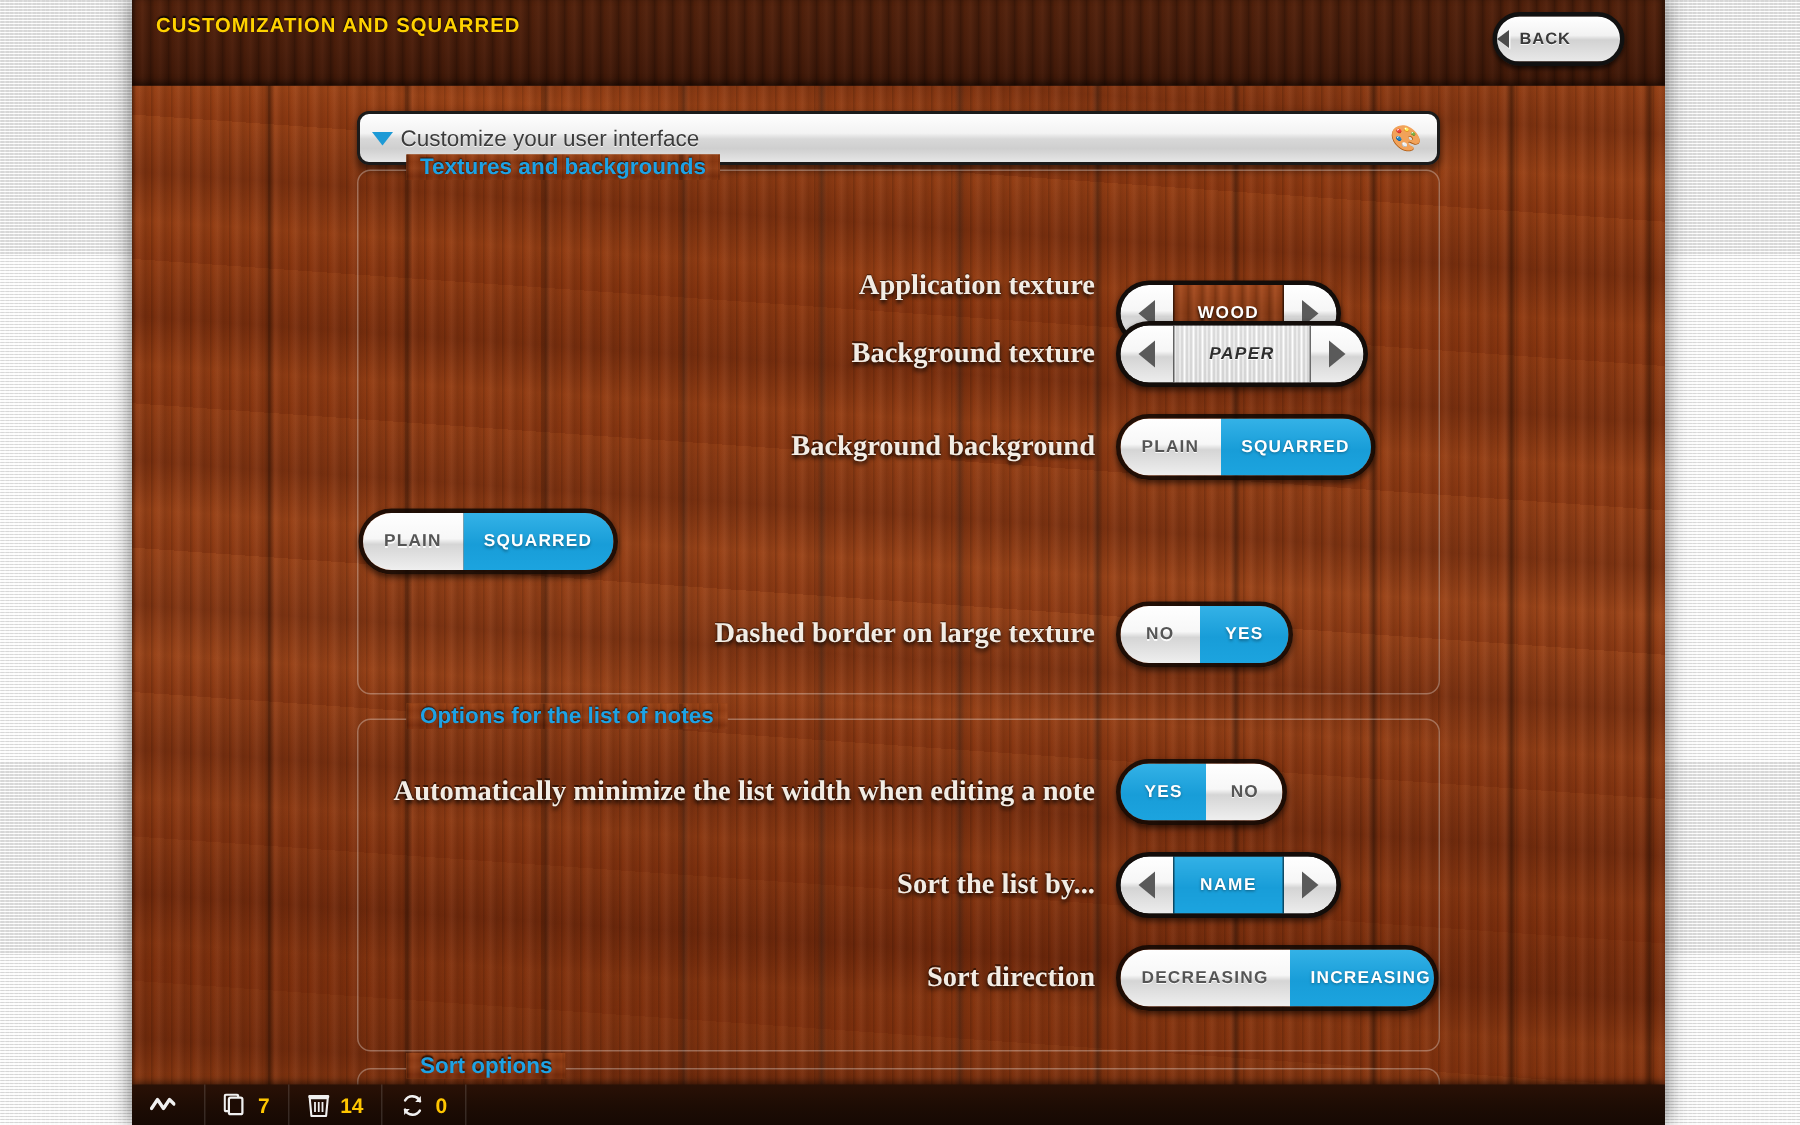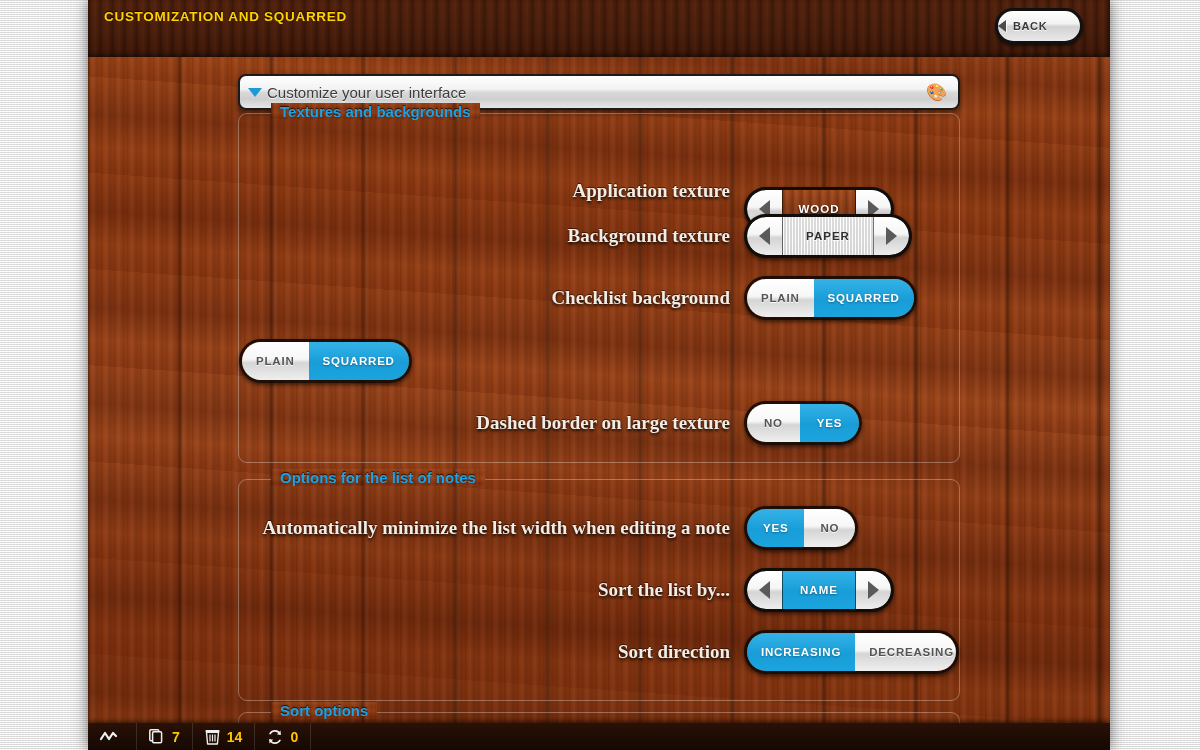--- a/index.html
+++ b/index.html
@@ -248,34 +248,34 @@
             <div class="sp-btn right">
                 <span class="arrow r"></span>
               </div>
           </div>
         </div>
       </div>
 
       <div class="row" style="top:100px;">
         <div class="row-label">Background texture</div>
         <div class="ctrl-slot">
-          <div class="spinner" style="width:168px;">
+          <div class="spinner" style="width:168px;font-style:italic;">
             <div class="sp-btn left">
                 <span class="arrow l"></span>
               </div>
             <div class="sp-center tex-paper">PAPER</div>
             <div class="sp-btn right">
                 <span class="arrow r"></span>
               </div>
           </div>
         </div>
       </div>
 
       <div class="row" style="top:162px;">
-        <div class="row-label">Checklist background</div>
+        <div class="row-label">Background background</div>
         <div class="ctrl-slot">
           <div class="toggle">
             <div class="tg-seg off">PLAIN</div>
             <div class="tg-seg on">SQUARRED</div>
           </div>
         </div>
       </div>
 
       <div class="row" style="top:225px;">
         <div class="ctrl-slot">
@@ -322,22 +322,22 @@
                 <span class="arrow r"></span>
               </div>
           </div>
         </div>
       </div>
 
       <div class="row" style="top:150px;">
         <div class="row-label">Sort direction</div>
         <div class="ctrl-slot">
           <div class="toggle">
+            <div class="tg-seg off">DECREASING</div>
             <div class="tg-seg on">INCREASING</div>
-            <div class="tg-seg off">DECREASING</div>
           </div>
         </div>
       </div>
     </div>
 
     <div class="fieldset" id="fs-help">
       <div class="legend wood">Sort options</div>
 
     </div>
 

